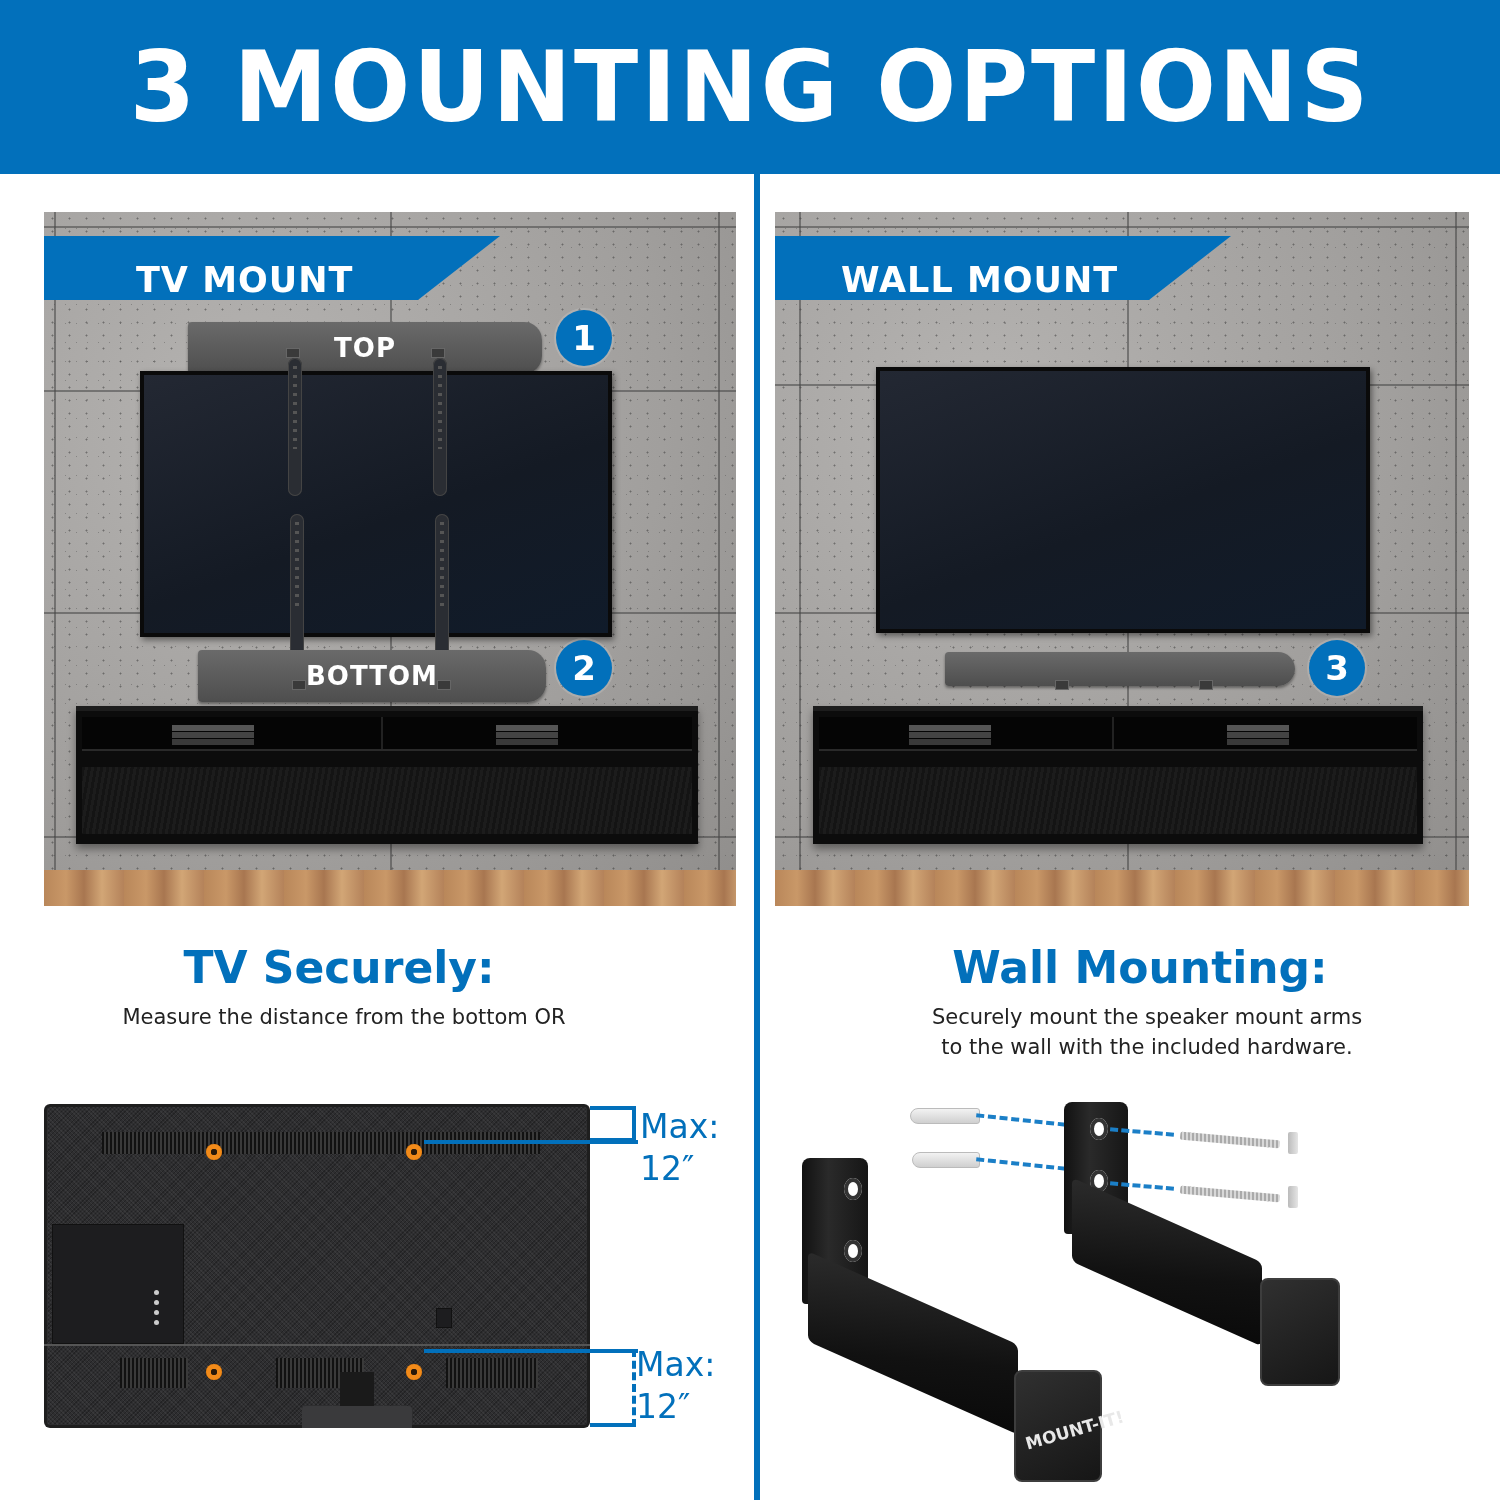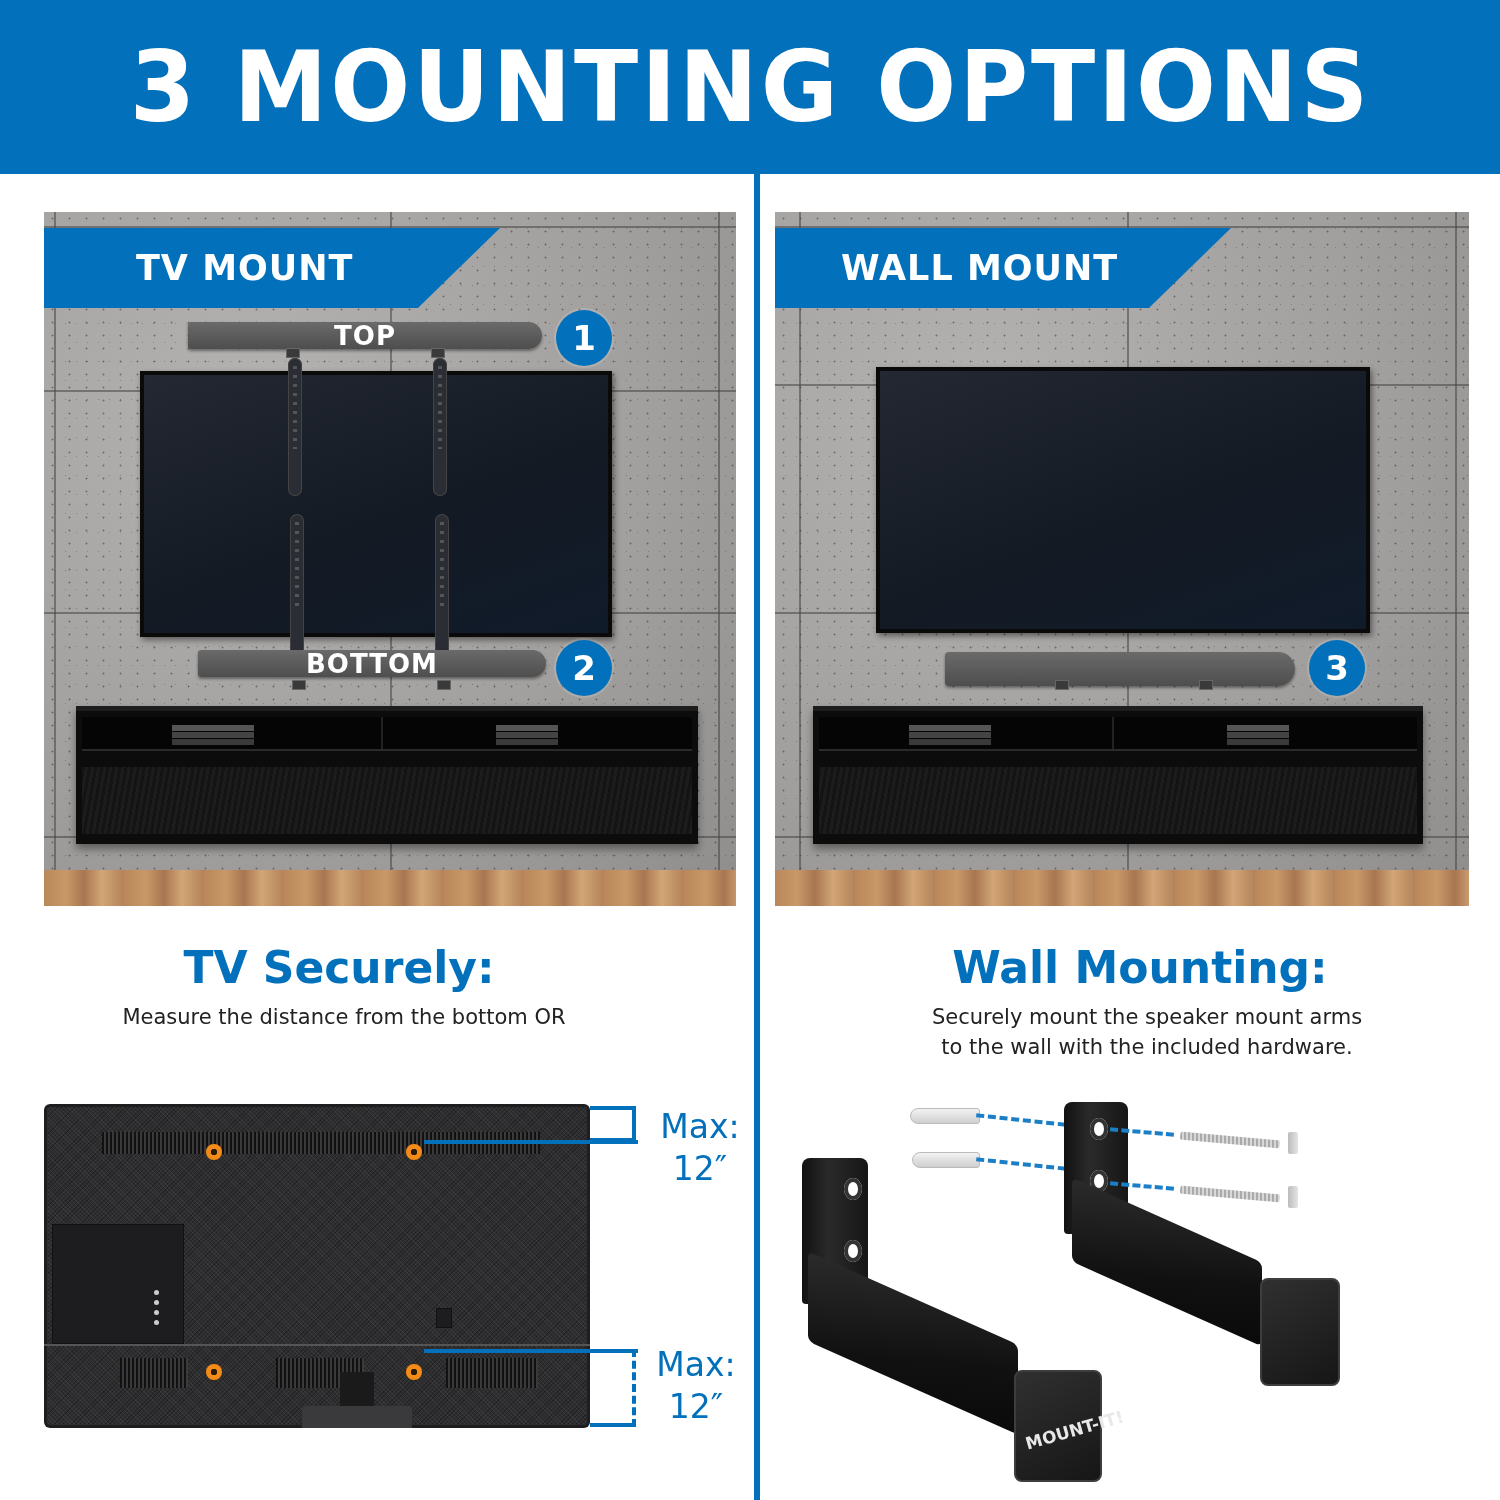--- a/index.html
+++ b/index.html
@@ -35,43 +35,43 @@
     background-position: 0 0, 5px 7px;
   }
   .tile-v { position: absolute; top: 0; width: 2px; height: 660px; background: rgba(70,70,70,0.55); }
   .tile-h { position: absolute; left: 0; height: 2px; width: 100%; background: rgba(70,70,70,0.55); }
   .floor {
     position: absolute; left: 0; bottom: 0; width: 100%; height: 36px;
     background: repeating-linear-gradient(90deg, #b9875a 0px, #c99868 22px, #a87650 40px, #d2a676 58px, #b4825a 80px);
   }
 
   .banner {
-    position: absolute; top: 16px; left: 0; height: 80px;
+    position: absolute; top: 24px; left: 0; height: 64px;
     background: #0270bb; clip-path: polygon(0 0, 100% 0, 82% 100%, 0 100%);
     box-shadow: 0 4px 6px rgba(0,0,0,0.3);
-    display: flex; align-items: center;
+    display: flex; align-items: flex-end;
   }
   .banner span {
     color: #fff; font-family: "DejaVu Sans", sans-serif; font-weight: bold; font-size: 35px; letter-spacing: 1px;
   }
 
   .tv {
     position: absolute; background: linear-gradient(160deg, #232833 0%, #141a24 55%, #101b2a 100%);
     border: 4px solid #0a0a0a; box-shadow: 2px 3px 6px rgba(0,0,0,0.45);
   }
   .bracket {
     position: absolute; width: 14px; background: #2a2d33; border-radius: 7px;
     box-shadow: inset 0 0 0 1px #444;
   }
   .bracket::after {
     content: ""; position: absolute; left: 5px; top: 8px; width: 4px; height: 60%;
     background: repeating-linear-gradient(180deg, #555 0 3px, transparent 3px 9px);
   }
   .soundbar {
-    position: absolute; height: 27px; background: linear-gradient(180deg, #6a6a6a 0%, #595959 60%, #4e4e4e 100%);
+    position: absolute; height: 52px; background: linear-gradient(180deg, #6a6a6a 0%, #595959 60%, #4e4e4e 100%);
     border-radius: 4px 18px 18px 4px; box-shadow: 0 2px 3px rgba(0,0,0,0.4);
     display: flex; align-items: center; justify-content: center;
   }
   .soundbar span {
     color: #fff; font-family: "DejaVu Sans", sans-serif; font-weight: bold; font-size: 26px; letter-spacing: 1px;
   }
   .sb-tab { position: absolute; width: 14px; height: 10px; background: #3a3a3a; border: 1px solid #666; }
   .num-badge {
     position: absolute; width: 56px; height: 56px; border-radius: 50%; background: #0270bb;
     color: #fff; font-family: "DejaVu Sans", sans-serif; font-weight: bold; font-size: 34px;
@@ -118,21 +118,21 @@
   .vesa::after { content: ""; position: absolute; left: 5px; top: 5px; width: 6px; height: 6px; border-radius: 50%; background: #2a1a0a; }
   .stand { position: absolute; left: 258px; top: 302px; width: 110px; height: 22px; background: #3a3a3c; border-radius: 4px 4px 0 0; }
   .stand-foot { position: absolute; left: 296px; top: 268px; width: 34px; height: 34px; background: #1a1a1a; }
   .bottom-band { position: absolute; left: 0; top: 240px; width: 100%; height: 2px; background: #555; }
 
   .lead { position: absolute; height: 4px; background: #0270bb; }
   .dim-bracket { position: absolute; border: 4px solid #0270bb; border-left: none; }
   .dim-bracket.dashed { border-right-style: dashed; }
   .max-label {
     position: absolute; color: #0270bb; font-family: "DejaVu Sans", sans-serif; font-size: 33px;
-    text-align: center; line-height: 42px;
+    text-align: left; line-height: 42px;
   }
 
   
   .hw { position: absolute; }
   .arm-wall { position: absolute; background: linear-gradient(90deg, #111 0%, #2a2a2a 40%, #161616 100%); border-radius: 8px 8px 4px 4px; }
   .arm-hole { position: absolute; width: 18px; height: 22px; border-radius: 50%; background: #fff; box-shadow: inset 0 0 0 4px #333; }
   .arm-base { position: absolute; background: linear-gradient(160deg, #2b2b2b 0%, #111 60%, #0a0a0a 100%); transform: skewY(24deg); border-radius: 6px; }
   .arm-cap { position: absolute; background: linear-gradient(150deg, #303030 0%, #161616 100%); border-radius: 8px; border: 2px solid #3d3d3d; }
   .brand {
     position: absolute; color: #e8e8e8; font-family: "DejaVu Sans", sans-serif; font-weight: bold;

